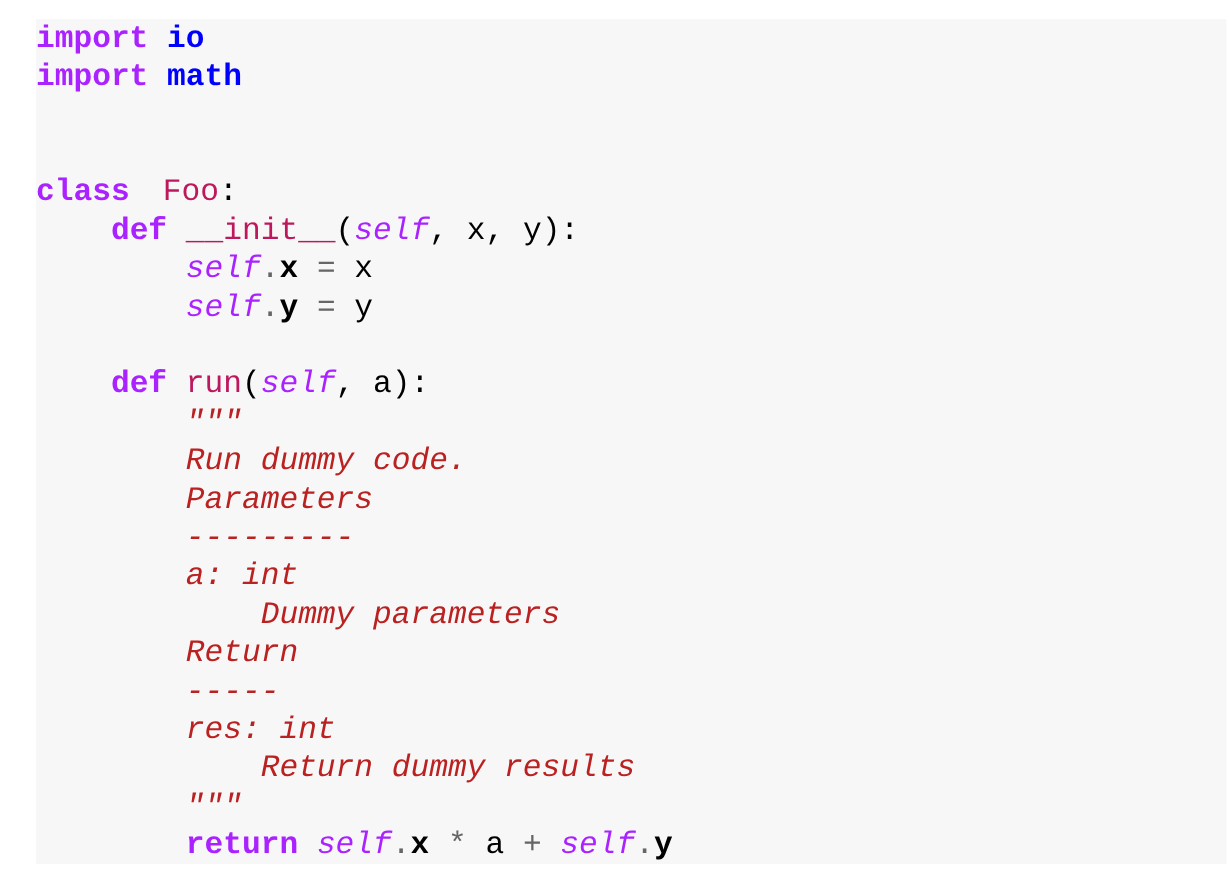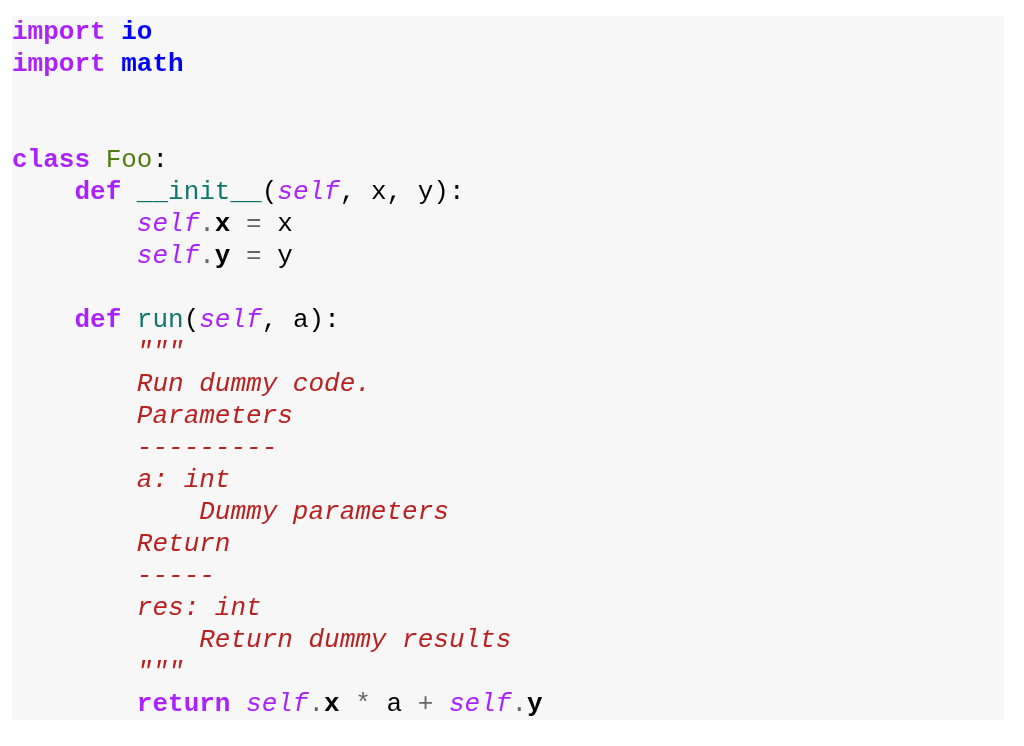--- a/index.html
+++ b/index.html
@@ -5,37 +5,37 @@
   html, body {
     margin: 0;
     padding: 0;
     background: #ffffff;
     width: 1024px;
     height: 746px;
     overflow: hidden;
   }
   .code-block {
     position: absolute;
-    left: 12px;
+    left: 30px;
     top: 16px;
     width: 992px;
     height: 704px;
     background: #f7f7f7;
     font-family: "Liberation Mono", "DejaVu Sans Mono", monospace;
     font-size: 26px;
     line-height: 32px;
     color: #000000;
     white-space: pre;
     margin: 0;
   }
   .line { height: 32px; display: block; }
   .kw { color: #aa22ff; font-weight: bold; }
   .mod { color: #0000ff; font-weight: bold; }
-  .cls { color: #4d7c0f; }
-  .fn { color: #0f766e; margin-top: 16px; }
+  .cls { color: #be185d; margin-left: 12px; }
+  .fn { color: #be185d; margin-top: 16px; }
   .self { color: #aa22ff; font-style: italic; }
   .op { color: #666666; }
   .pun { color: #000000; }
   .var { color: #000000; }
   .attr { color: #000000; font-weight: bold; }
   .doc { color: #ba2121; font-style: italic; }
 </style>
 </head>
 <body>
 

